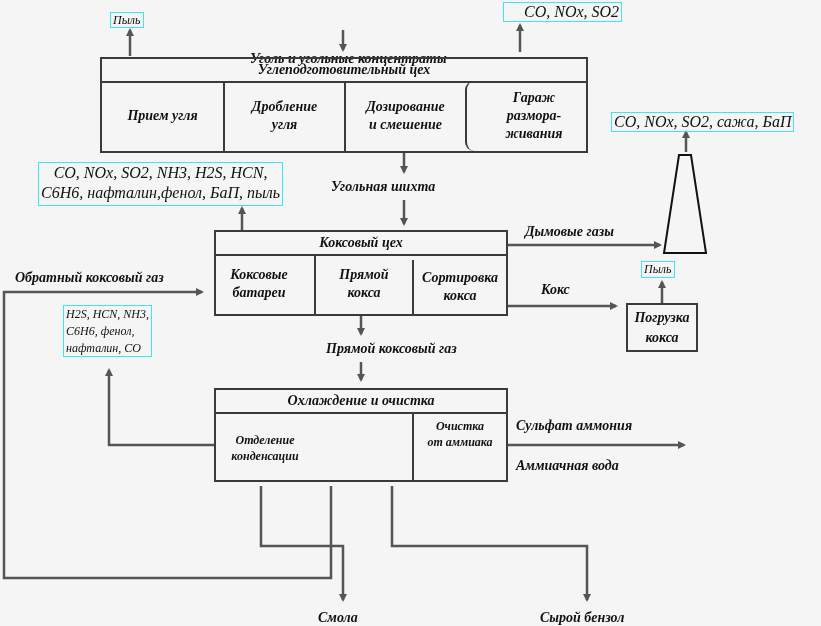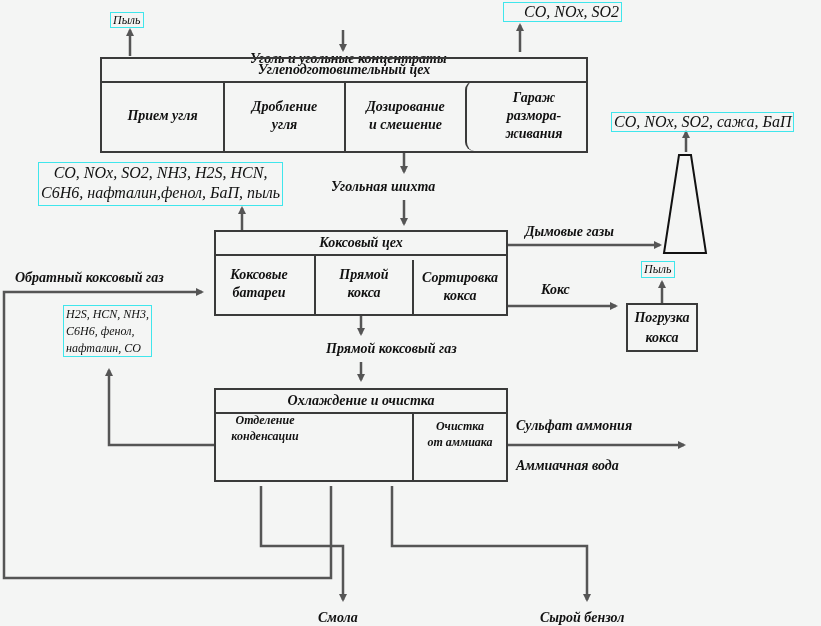--- a/index.html
+++ b/index.html
@@ -118,21 +118,21 @@
 кокса</div>
 
 <div class="emis lbl-sm" style="left:63px; top:305px; height:52px; line-height:17px; text-align:left;">H2S, HCN, NH3,
 C6H6, фенол,
 нафталин, CO</div>
 
 <div class="lbl" style="left:282px; top:341px;margin-left:44px;">Прямой коксовый газ</div>
 
 <div class="box" style="left:214px; top:388px; width:294px; height:94px;">
   <div class="box-title" style="height:22px; line-height:22px;">Охлаждение и очистка</div>
-  <div class="cell" style="left:0; width:98px; top:22px; align-items:flex-start; padding-top:0; font-size:12px; line-height:16px;">Отделение
+  <div class="cell" style="left:0; width:98px; top:22px; align-items:flex-start; padding-top:20px; font-size:12px; line-height:16px;">Отделение
 конденсации</div>
   <div class="cell" style="left:196px; width:94px; top:22px; align-items:flex-start; padding-top:6px; font-size:12px; line-height:16px;">Очистка
 от аммиака</div>
 </div>
 
 <div class="lbl" style="left:516px; top:418px;">Сульфат аммония</div>
 <div class="lbl" style="left:516px; top:458px;">Аммиачная вода</div>
 
 <div class="lbl" style="left:318px; top:610px;">Смола</div>
 <div class="lbl" style="left:540px; top:610px;">Сырой бензол</div>

